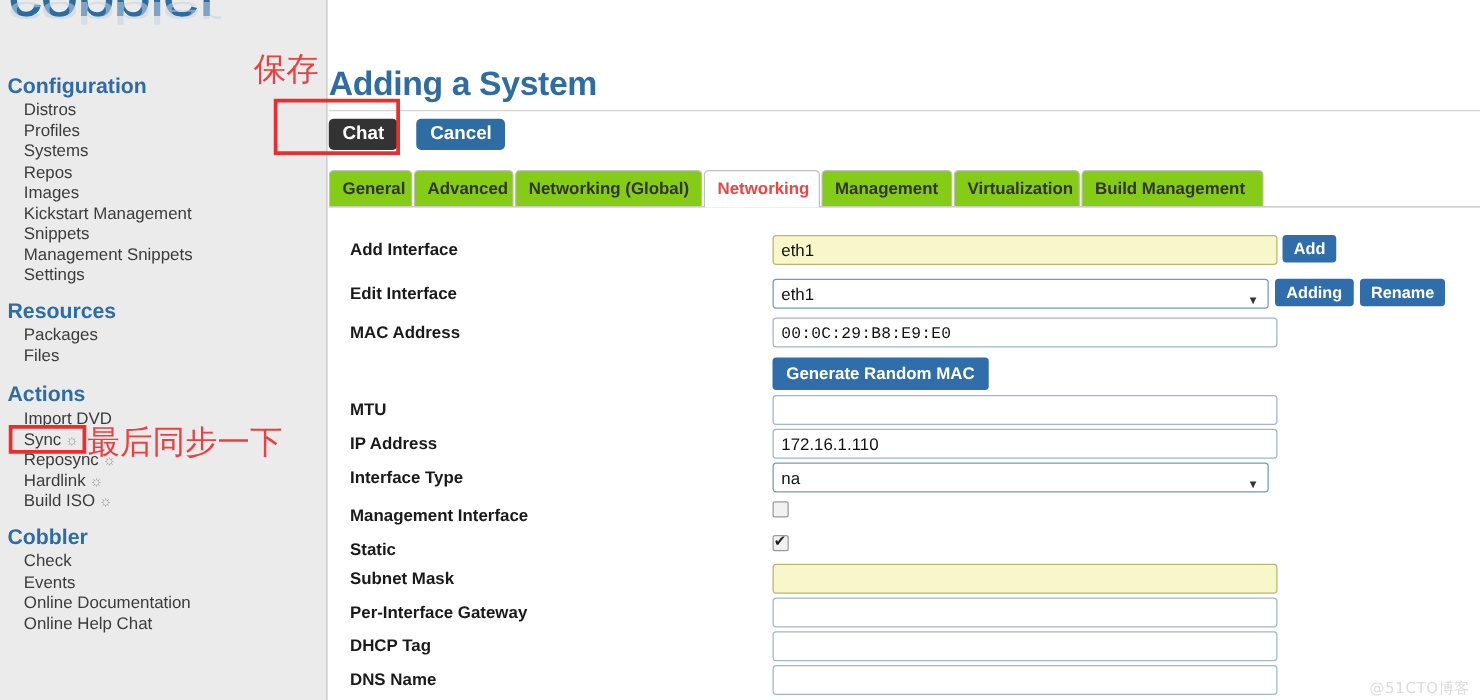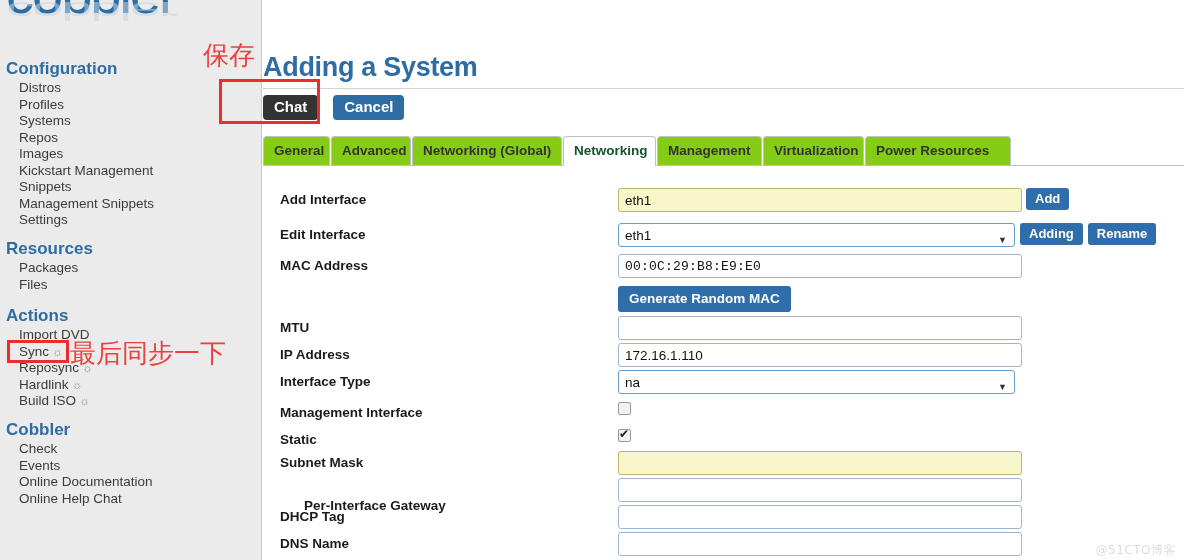--- a/index.html
+++ b/index.html
@@ -165,21 +165,21 @@
     border-radius: 4px 4px 0 0;
     font-size: 13.5px;
     font-weight: bold;
     color: #333333;
     padding: 6px 10px 0;
     white-space: nowrap;
     cursor: pointer;
   }
   .tab.active {
     background: #ffffff;
-    color: #14532d;
+    color: #ef4444;
     z-index: 6;
     height: 30px;
   }
 
   
   .frow { position: absolute; left: 0; width: 921px; }
   .flabel {
     position: absolute;
     left: 17px;
     font-size: 13.5px;
@@ -308,21 +308,21 @@
       <span class="btn btn-blue">Cancel</span>
     </div>
 
     <div id="tabs">
         <div class="tab" style="left: 0px; width: 67px;"><span>General</span></div>
         <div class="tab" style="left: 68px; width: 80px;"><span>Advanced</span></div>
         <div class="tab" style="left: 149px; width: 150px;"><span>Networking (Global)</span></div>
         <div class="tab active" style="left: 300px; width: 93px;"><span>Networking</span></div>
         <div class="tab" style="left: 394px; width: 105px;"><span>Management</span></div>
         <div class="tab" style="left: 500px; width: 101px;"><span>Virtualization</span></div>
-        <div class="tab" style="left: 602px; width: 146px;"><span>Power Resources</span></div>
+        <div class="tab" style="left: 602px; width: 146px;"><span>Build Management</span></div>
       </div>
     <div id="tabs-baseline"></div>
 
     <div id="form-area">
         <div class="frow" style="top: 188px;">
           <div class="flabel" style="top: 4px;">Add Interface</div>
           <div class="fctl"><input type="text" class="tinput yellow" placeholder="" value="eth1" style=""><span class="btn-sm" style="margin-left: 4px;">Add</span></div>
         </div>
         <div class="frow" style="top: 223px;">
           <div class="flabel" style="top: 4px;">Edit Interface</div>
@@ -353,21 +353,21 @@
         </div>
         <div class="frow" style="top: 428px;">
           <div class="flabel" style="top: 4px;">Static</div>
           <div class="fctl"><span class="cbox checked"></span></div>
         </div>
         <div class="frow" style="top: 451px;">
           <div class="flabel" style="top: 4px;">Subnet Mask</div>
           <div class="fctl"><input type="text" class="tinput yellow" placeholder="" style=""></div>
         </div>
         <div class="frow" style="top: 478px;">
-          <div class="flabel" style="top: 20px; margin-left: 24px;">Per-Interface Gateway</div>
+          <div class="flabel" style="top: 4px;">Per-Interface Gateway</div>
           <div class="fctl"><input type="text" class="tinput" placeholder="" style=""></div>
         </div>
         <div class="frow" style="top: 505px;">
           <div class="flabel" style="top: 4px;">DHCP Tag</div>
           <div class="fctl"><input type="text" class="tinput" placeholder="" style=""></div>
         </div>
         <div class="frow" style="top: 532px;">
           <div class="flabel" style="top: 4px;">DNS Name</div>
           <div class="fctl"><input type="text" class="tinput" placeholder="" style=""></div>
         </div>

